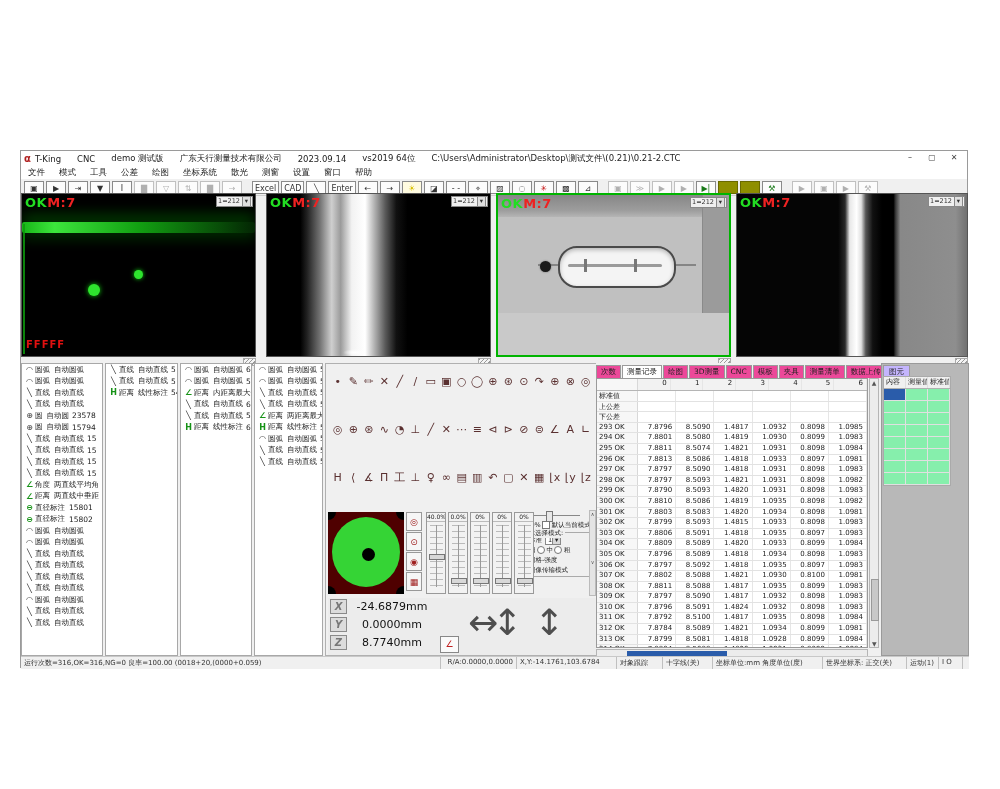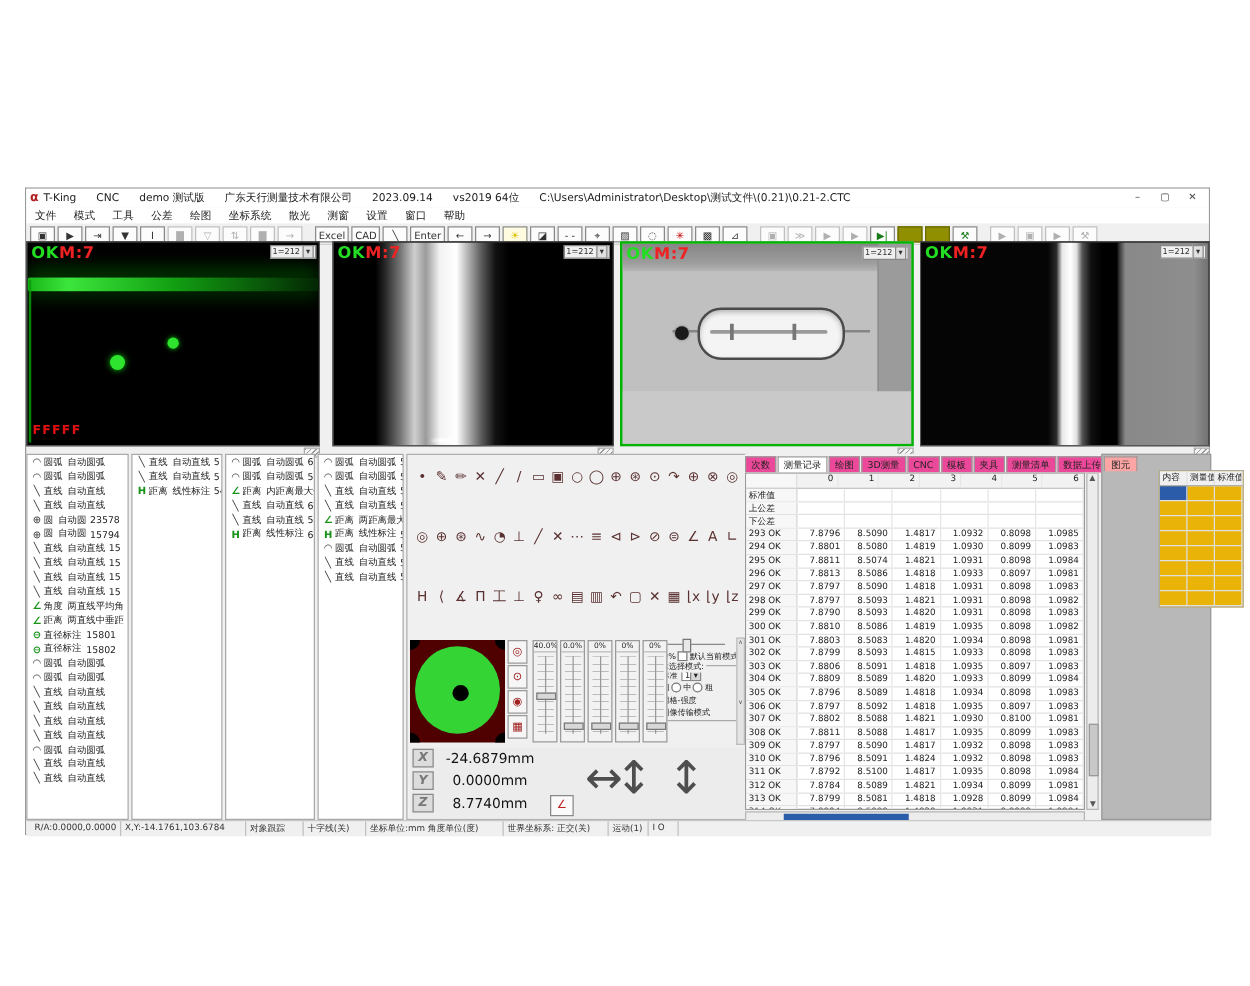--- a/index.html
+++ b/index.html
@@ -124,22 +124,22 @@
   .gc0{flex:0 0 38px;border-right:1px solid #d8d8d8;padding-left:2px;background:#f7f7f7;white-space:nowrap;overflow:hidden;}
   .gc{flex:1 1 0;border-right:1px solid #e6e6e6;text-align:right;padding-right:3px;white-space:nowrap;overflow:hidden;}
   .gr.hdr .gc{background:#f2f2f2;}
   .vscroll{position:absolute;right:0px;top:15px;width:10px;height:270px;background:#ececec;border:1px solid #b5b5b5;box-sizing:border-box;font-size:6px;color:#555;text-align:center;}
   .vthumb{position:absolute;left:1px;top:200px;width:6px;height:40px;background:#c8c8c8;border:1px solid #999;}
   .hscroll{position:absolute;left:0;top:286px;width:272px;height:9px;background:#ececec;border:1px solid #b5b5b5;box-sizing:border-box;}
   .hthumb{position:absolute;left:30px;top:1px;width:100px;height:5px;background:#2a5caa;}
 
   
   .rightpanel{position:absolute;left:860px;top:212px;width:88px;height:293px;background:#b8b8b8;border:1px solid #9a9a9a;box-sizing:border-box;}
-  .rtab{position:absolute;left:1px;top:1px;height:11px;background:#fca5a5;border:1px solid #9a9a9a;border-bottom:none;padding:0 5px;font-size:7.5px;line-height:11px;}
-  .rgrid{position:absolute;left:1px;top:12px;width:68px;background:#eab308;border:1px solid #aaa;box-sizing:border-box;margin-left:44px;}
+  .rtab{position:absolute;left:1px;top:1px;height:11px;background:#c4b5fd;border:1px solid #9a9a9a;border-bottom:none;padding:0 5px;font-size:7.5px;line-height:11px;}
+  .rgrid{position:absolute;left:1px;top:12px;width:68px;background:#86efac;border:1px solid #aaa;box-sizing:border-box;}
   .rrow{display:flex;height:11px;border-bottom:1px solid #e0e0e0;font-size:7px;}
   .rcell{flex:1 1 0;border-right:1px solid #e0e0e0;padding-left:2px;white-space:nowrap;overflow:hidden;}
   .rrow.hdr{background:#f0f0f0;border-bottom:1px solid #b0b0b0;}
   .rcell.sel{background:#2a5caa;}
 
   
   .statusbar{position:absolute;left:0;top:505px;width:948px;height:12px;background:#f0f0f0;border-top:1px solid #c8c8c8;display:flex;font-size:7px;color:#333;overflow:hidden;}
   .seg{border-right:1px solid #c0c0c0;padding:1px 3px 0 3px;white-space:nowrap;overflow:hidden;box-sizing:border-box;flex:0 0 auto;}
 </style>
 </head>
@@ -988,20 +988,21 @@
           </div>
           <div class="rrow">
             <div class="rcell"></div>
             <div class="rcell"></div>
             <div class="rcell"></div>
           </div>
         </div>
     </div>
 
     <div class="statusbar" id="statusbar">
+        <div class="seg" style="width: 420px;">运行次数=316,OK=316,NG=0 良率=100.00 (0018+20,(0000+0.059)</div>
         <div class="seg" style="width: 76px; text-align: right;">R/A:0.0000,0.0000</div>
         <div class="seg" style="width: 100px;">X,Y:-14.1761,103.6784</div>
         <div class="seg" style="width: 46px;">对象跟踪</div>
         <div class="seg" style="width: 50px;">十字线(关)</div>
         <div class="seg" style="width: 110px;">坐标单位:mm 角度单位(度)</div>
         <div class="seg" style="width: 84px;">世界坐标系: 正交(关)</div>
         <div class="seg" style="width: 32px;">运动(1)</div>
         <div class="seg" style="width: 24px;">I O</div>
       </div>
 

